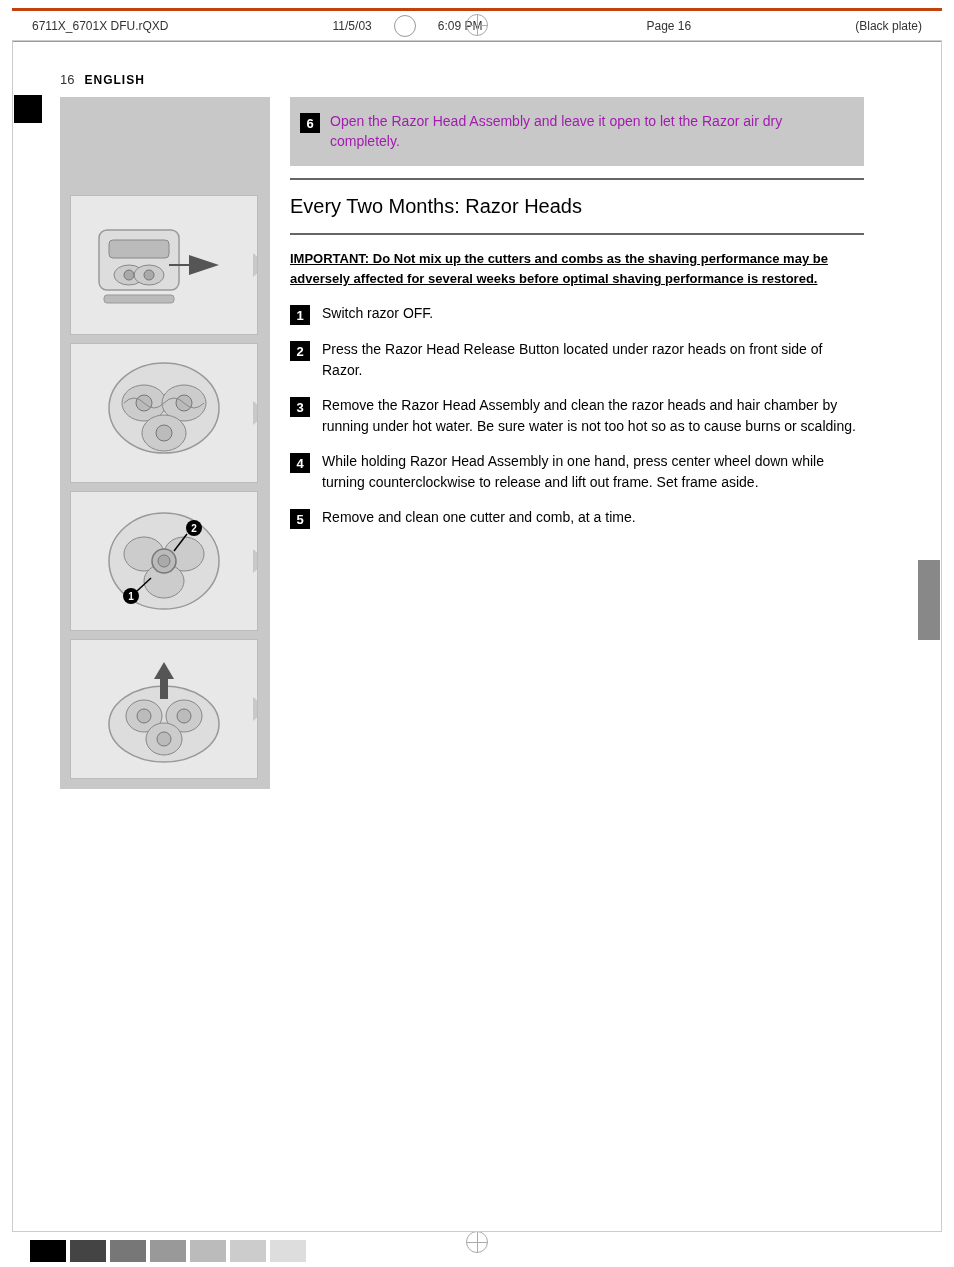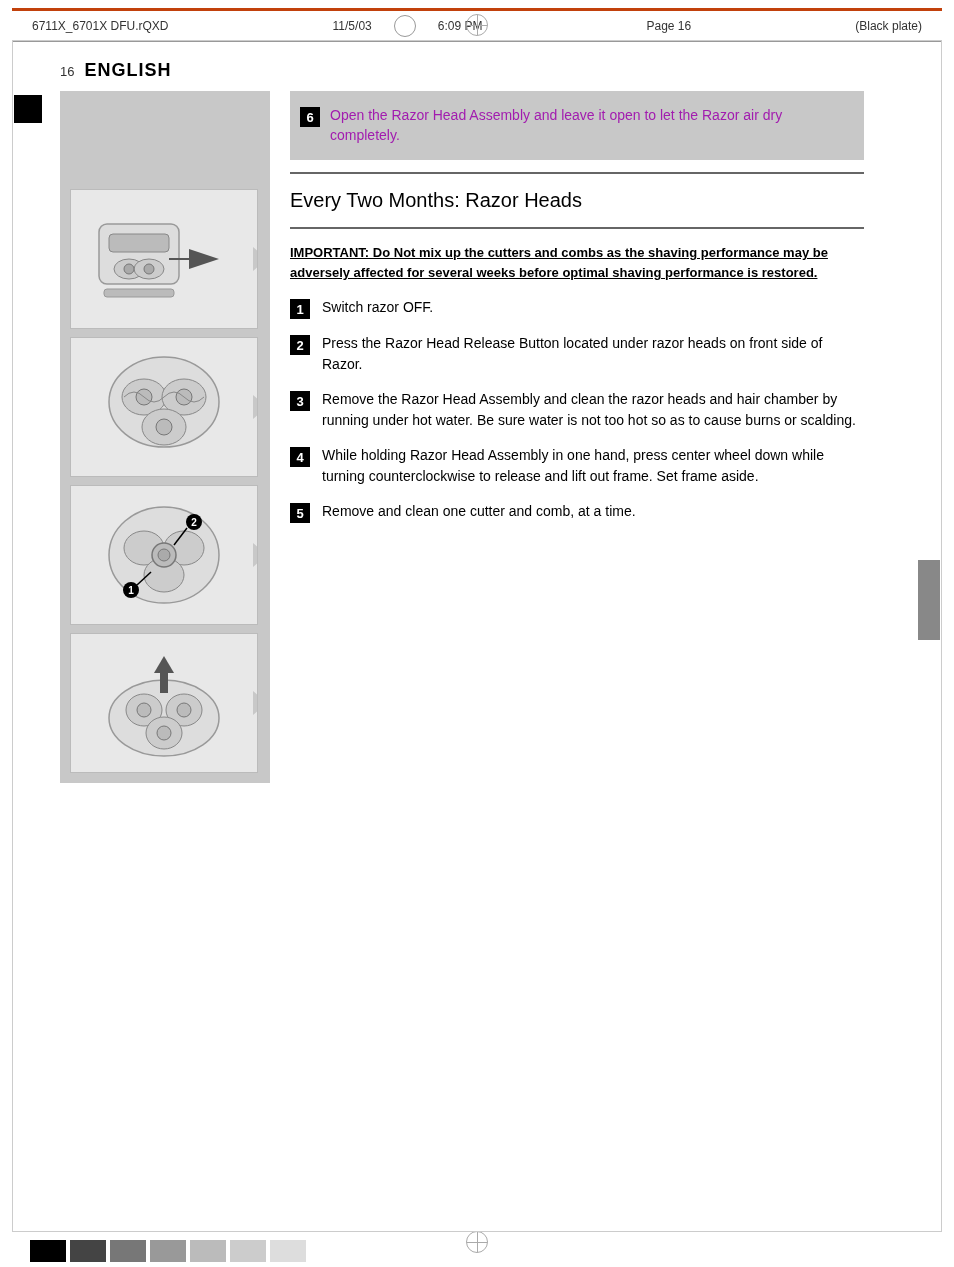--- a/index.html
+++ b/index.html
@@ -28,31 +28,31 @@
     .header-circle {
       width: 22px; height: 22px;
       border: 1px solid #999;
       border-radius: 50%;
       display: flex; align-items: center; justify-content: center;
       font-size: 10px;
     }
 
     
     .page-header {
-      padding: 18px 60px 10px 60px;
+      padding: 30px 60px 10px 60px;
       display: flex;
       align-items: baseline;
       gap: 10px;
     }
     .page-number {
       font-size: 13px;
       color: #333;
     }
     .page-title {
-      font-size: 18px;
+      font-size: 12px;
       font-weight: 900;
       letter-spacing: 1px;
       color: #000;
     }
 
     
     .main-content {
       display: flex;
       padding: 0 60px;
       gap: 0;

